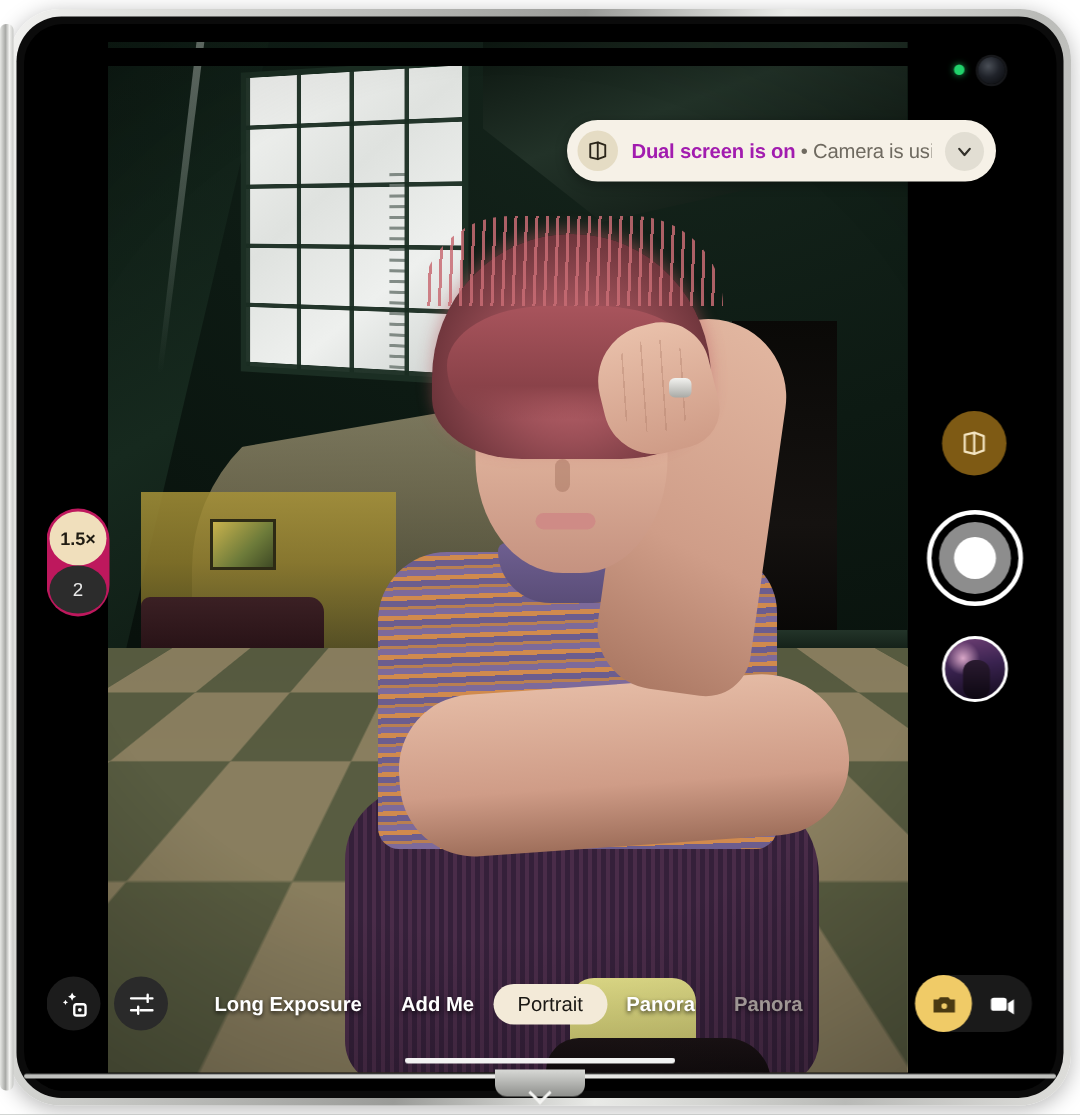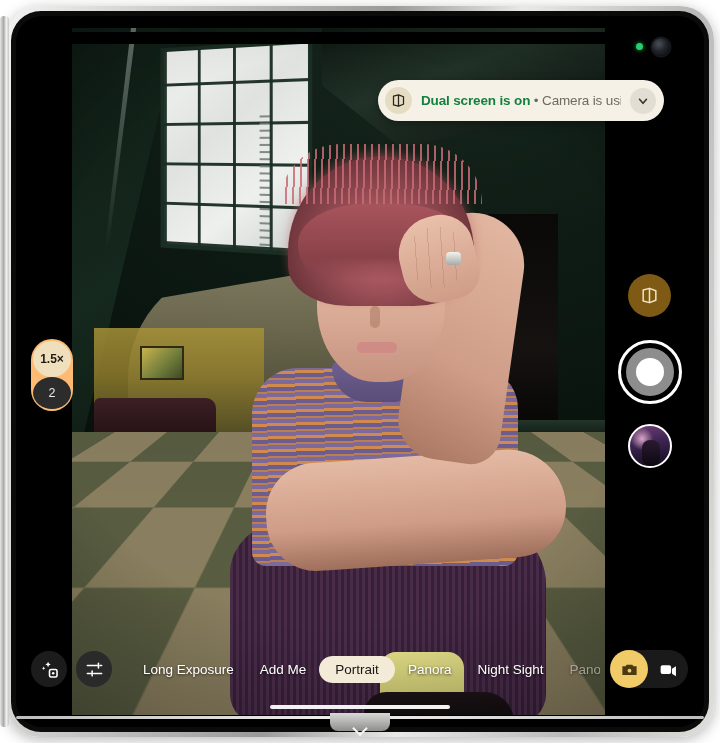--- a/index.html
+++ b/index.html
@@ -245,30 +245,30 @@
     padding:0 8px 0 7px; gap:9px; box-shadow:0 2px 8px rgba(0,0,0,.35);
   }
   .banner-icon {
     width:27px; height:27px; border-radius:50%; background:#e5dcc4;
     display:flex; align-items:center; justify-content:center; flex:0 0 auto;
   }
   .banner-text {
     flex:1; min-width:0; font-size:13.5px; color:#6f6a60; white-space:nowrap;
     overflow:hidden; letter-spacing:-.15px;
   }
-  .banner-text b { color:#15803d; font-weight:700; }
+  .banner-text b { color:#a21caf; font-weight:700; }
   .banner-chevron {
     width:26px; height:26px; border-radius:50%; background:#e2ded3;
     display:flex; align-items:center; justify-content:center; flex:0 0 auto;
   }
 
   
   .zoom-pill {
     position:absolute; left:31px; top:339px; width:42px; height:72px;
-    background:#fdba74; border-radius:22px; display:flex; flex-direction:column;
+    background:#be185d; border-radius:22px; display:flex; flex-direction:column;
     align-items:center; justify-content:space-between; padding:2px;
   }
   .zoom-opt {
     width:38px; height:34px; border-radius:50%; display:flex; align-items:center;
     justify-content:center; font-size:12px; color:#fff;
   }
   .zoom-opt.active { background:#f0dfbc; color:#201c13; font-weight:600; width:38px; height:38px; }
   .zoom-opt.dim { background:#2c2c2c; color:#e9e9e9; font-size:12.5px; }
 
   
@@ -302,21 +302,21 @@
   }
   .btm-circle.lens { left:31px; top:651px; }
   .btm-circle.tune { left:76px; top:651px; background:#2a2a2a; }
 
   .modes {
     position:absolute; left:130px; top:651px; width:470px; height:36px;
     display:flex; align-items:center; gap:0; overflow:hidden;
   }
   .mode {
     font-size:13.5px; color:#ffffff; white-space:nowrap; padding:6px 13px;
-    text-shadow:0 1px 3px rgba(0,0,0,.7); flex:0 0 auto;
+    text-shadow:0 1px 3px rgba(0,0,0,.7); flex:0 0 auto;font-weight:bold;
   }
   .mode.active { background:#f3ead8; color:#1a1814; border-radius:15px; padding:6px 16px; text-shadow:none; font-weight:400; }
   .mode.dim { color:#b9b4ab; opacity:.8; }
 
   .pv-toggle {
     position:absolute; left:610px; top:650px; width:78px; height:38px;
     background:#1a1a1a; border-radius:19px; display:flex; align-items:center;
   }
   .pv-photo {
     width:38px; height:38px; border-radius:50%; background:#f0cb67;
@@ -438,21 +438,20 @@
       <path d="M3 7h13M19 7h2M3 17h5M11 17h10"></path>
       <path d="M17 4v6M9 14v6"></path>
     </svg>
   </div>
 
   <div class="modes">
     <span class="mode">Long Exposure</span>
     <span class="mode">Add Me</span>
     <span class="mode active">Portrait</span>
     <span class="mode">Panora</span>
-    <span class="mode">Night Sight</span>
     <span class="mode dim">Panora</span>
   </div>
 
   <div class="pv-toggle">
     <span class="pv-photo">
       <svg width="19" height="19" viewBox="0 0 24 24" fill="none" stroke="#4a3a12" stroke-width="2">
         <path d="M3 8h4l1.5-2h7L17 8h4v11H3z" fill="#4a3a12" stroke="none"></path>
         <circle cx="12" cy="13.5" r="3.4" fill="#f0cb67"></circle>
       </svg>
     </span>

